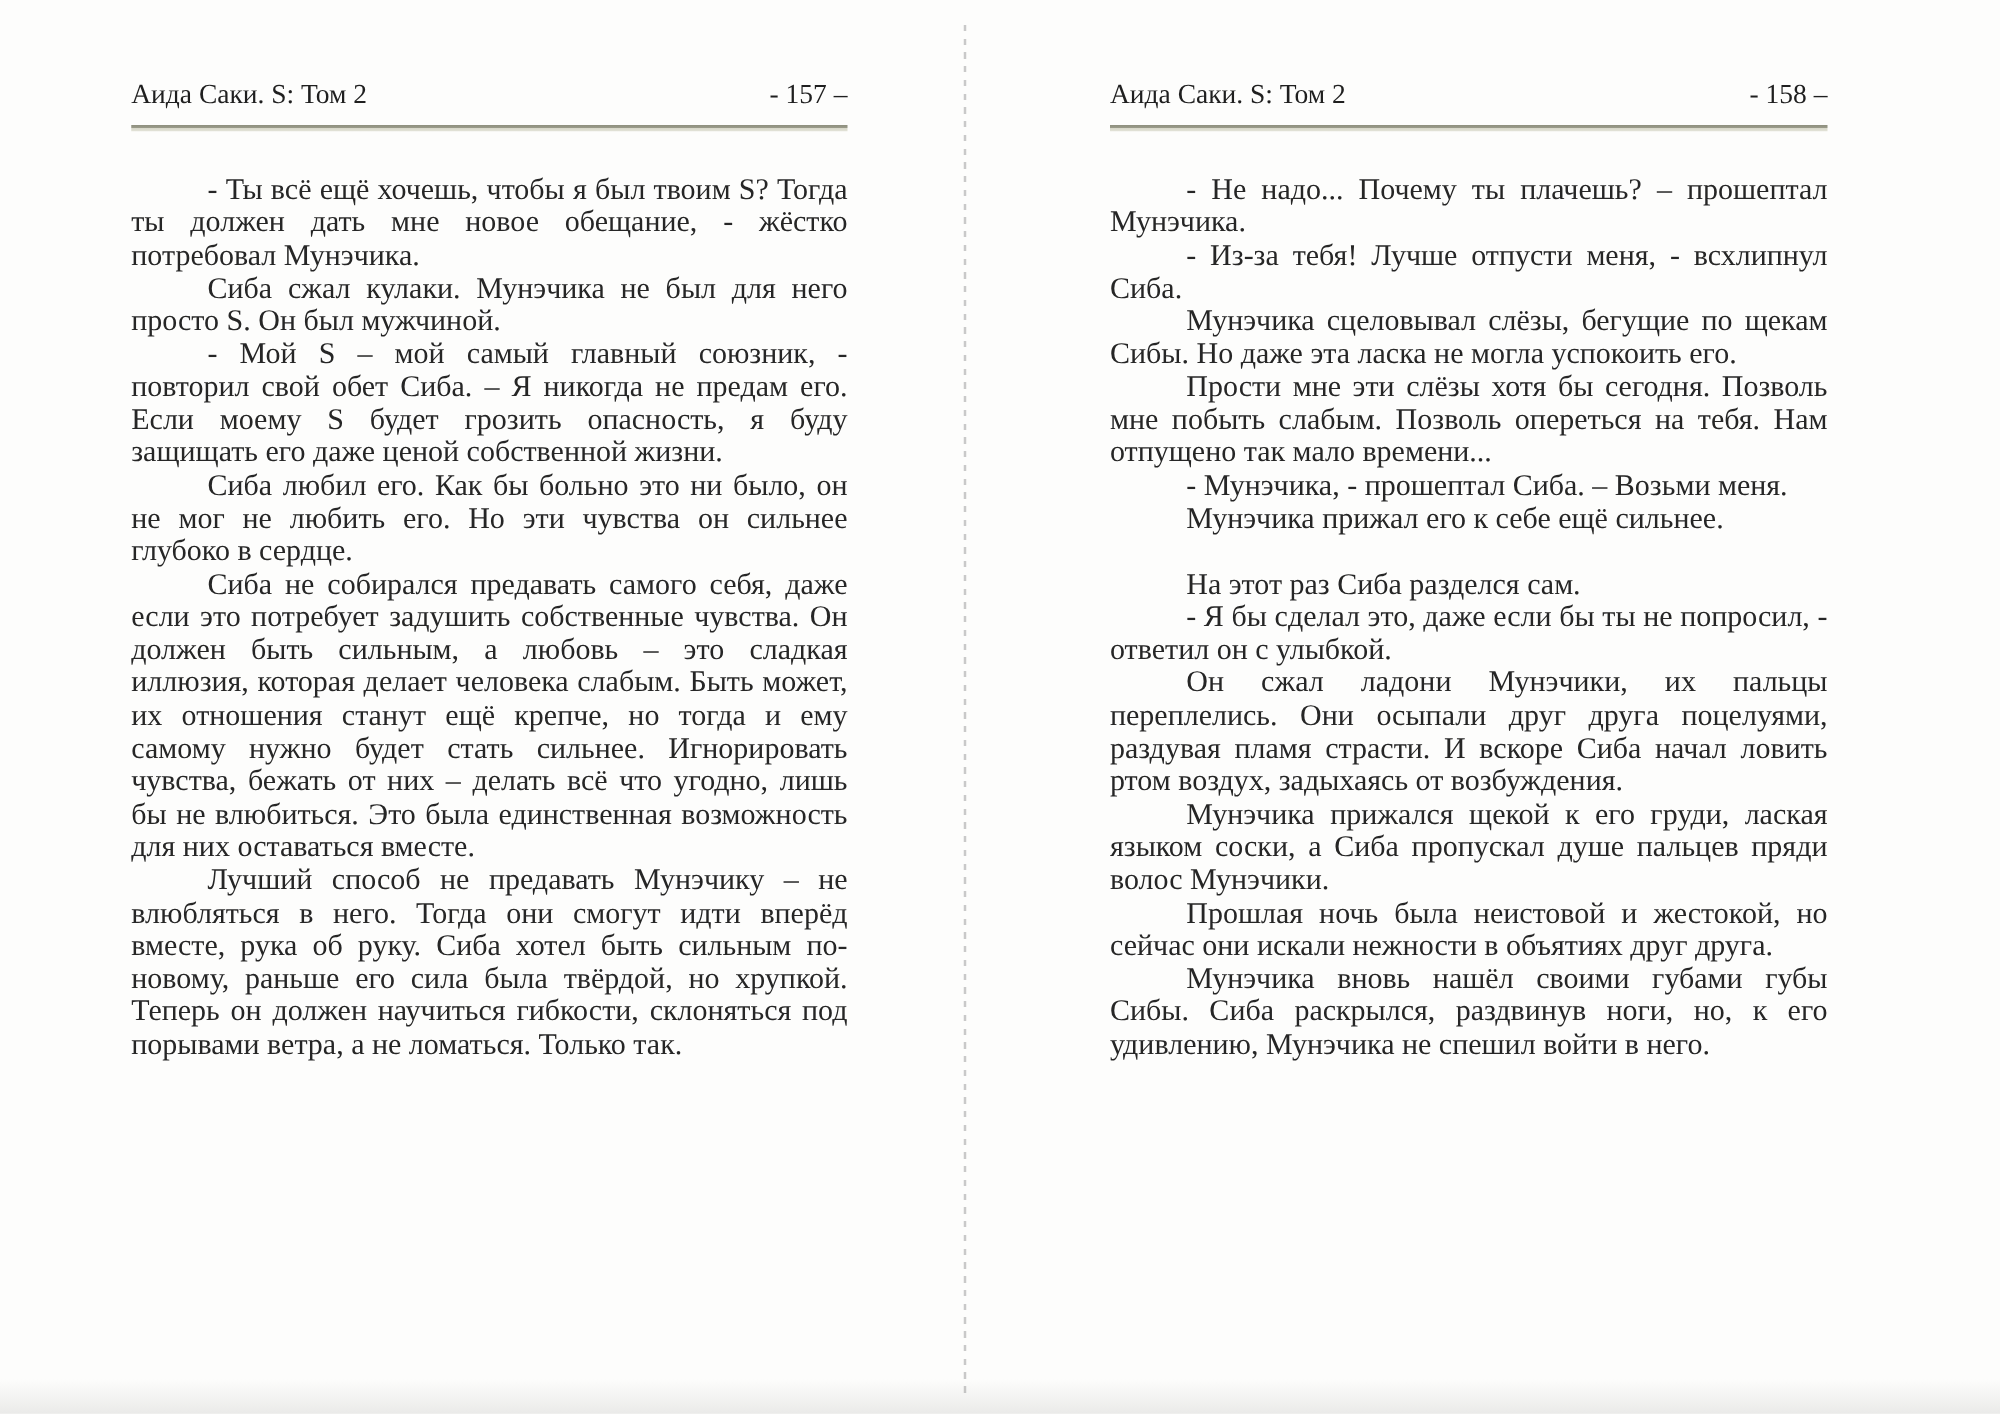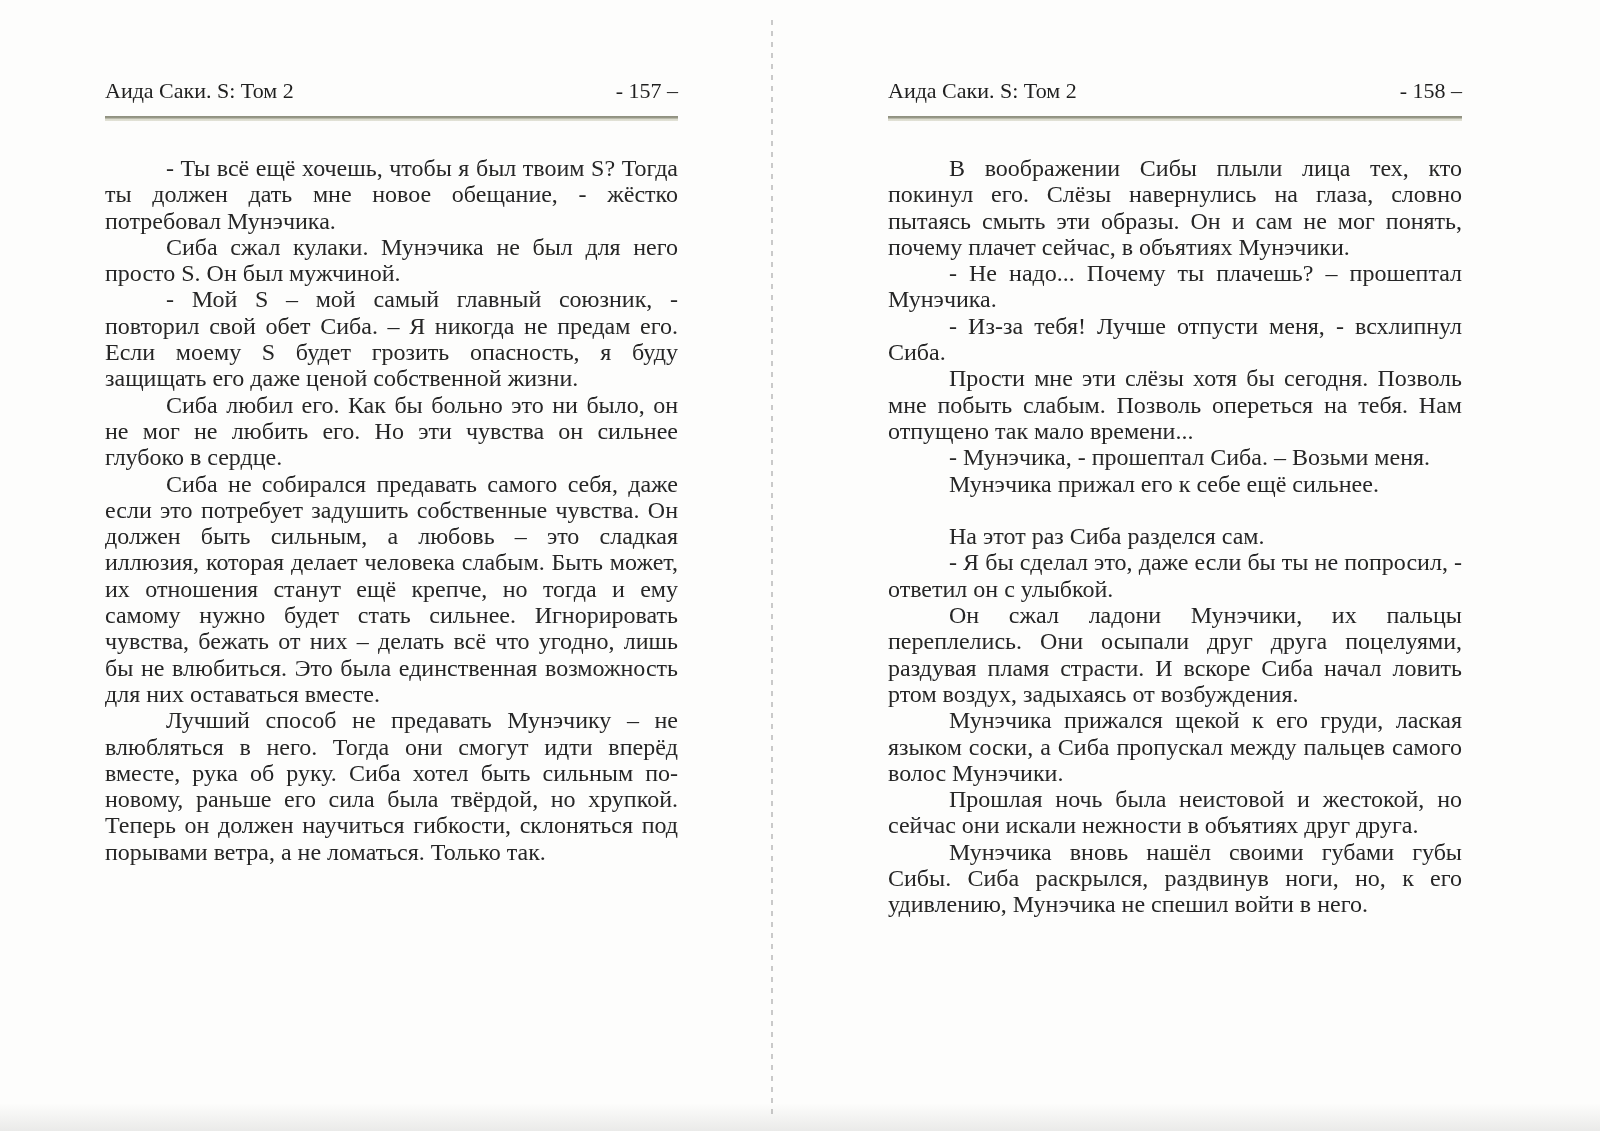--- a/index.html
+++ b/index.html
@@ -9,21 +9,21 @@
     height: 1131px;
     position: relative;
     overflow: hidden;
     background: #fdfdfc;
     font-family: "Liberation Serif", "DejaVu Serif", serif;
     color: #262626;
   }
 
   .page {
     position: absolute;
-    top: 16px;
+    top: 0;
     height: 961px;
   }
   .page.left  { left: 105px; width: 573px; }
   .page.right { left: 888px; width: 574px; }
 
   .page-header {
     position: absolute;
     top: 62px;
     left: 0;
     right: 0;
@@ -108,30 +108,30 @@
 
   <div class="spread-divider"></div>
 
   <section class="page right">
     <header class="page-header">
       <span>Аида Саки. S: Том 2</span>
       <span>- 158 –</span>
     </header>
     <div class="header-rule"></div>
     <div class="page-body">
-        <p class="para">В воображении Сибы плыли лица тех, кто покинул его. Слёзы навернулись на глаза, словно пытаясь смыть эти образы. Он и сам не мог понять, почему плачет сейчас, в объятиях Мунэчики.</p>
         <p class="para">- Не надо... Почему ты плачешь? – прошептал Мунэчика.</p>
         <p class="para">- Из-за тебя! Лучше отпусти меня, - всхлипнул Сиба.</p>
+        <p class="para">Мунэчика сцеловывал слёзы, бегущие по щекам Сибы. Но даже эта ласка не могла успокоить его.</p>
         <p class="para italic">Прости мне эти слёзы хотя бы сегодня. Позволь мне побыть слабым. Позволь опереться на тебя. Нам отпущено так мало времени...</p>
         <p class="para">- Мунэчика, - прошептал Сиба. – Возьми меня.</p>
         <p class="para">Мунэчика прижал его к себе ещё сильнее.</p>
         <p class="para scene-break">На этот раз Сиба разделся сам.</p>
         <p class="para">- Я бы сделал это, даже если бы ты не попросил, - ответил он с улыбкой.</p>
         <p class="para">Он сжал ладони Мунэчики, их пальцы переплелись. Они осыпали друг друга поцелуями, раздувая пламя страсти. И вскоре Сиба начал ловить ртом воздух, задыхаясь от возбуждения.</p>
-        <p class="para">Мунэчика прижался щекой к его груди, лаская языком соски, а Сиба пропускал между пальцев самого волос Мунэчики.</p>
+        <p class="para">Мунэчика прижался щекой к его груди, лаская языком соски, а Сиба пропускал душе пальцев пряди волос Мунэчики.</p>
         <p class="para">Прошлая ночь была неистовой и жестокой, но сейчас они искали нежности в объятиях друг друга.</p>
         <p class="para">Мунэчика вновь нашёл своими губами губы Сибы. Сиба раскрылся, раздвинув ноги, но, к его удивлению, Мунэчика не спешил войти в него.</p>
       </div>
   </section>
 
   <div class="bottom-shade"></div>
 
 </div>
 
 </body></html>

